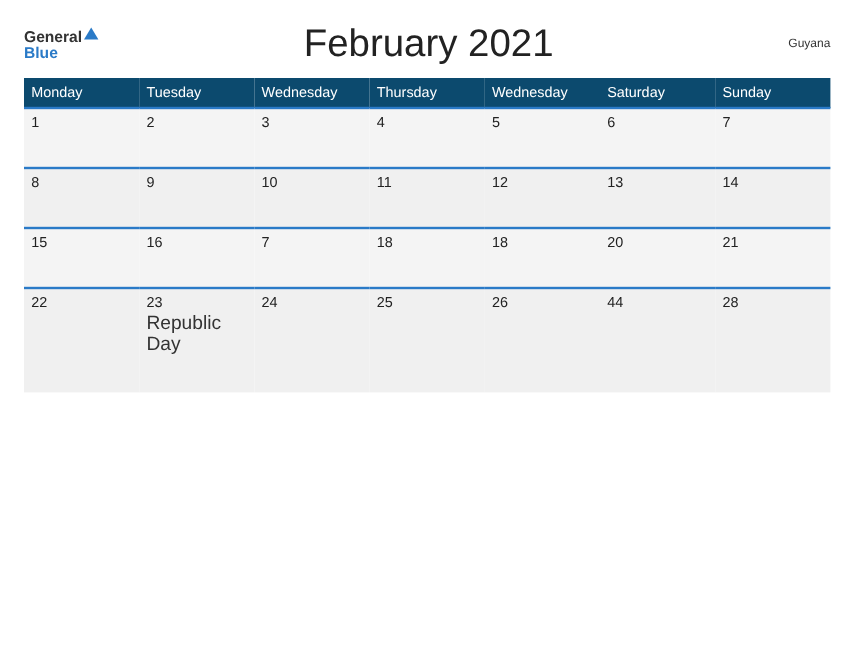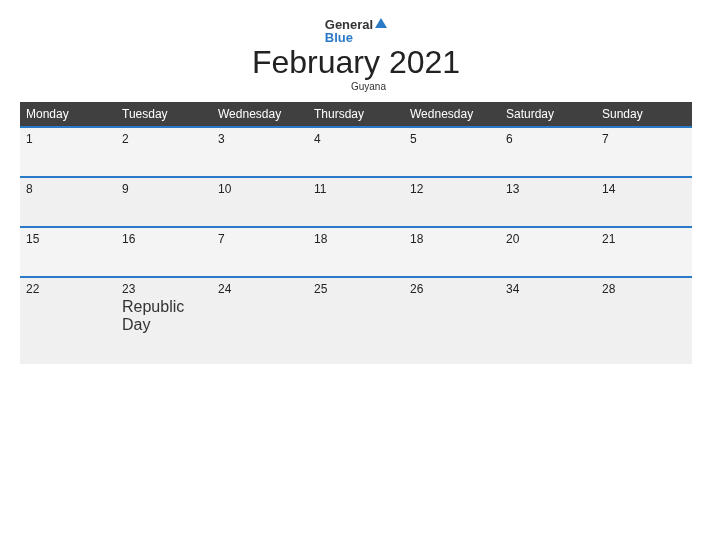--- a/index.html
+++ b/index.html
@@ -14,21 +14,20 @@
       width: 712px;
       height: 550px;
       background: #fff;
       padding: 18px 20px 18px 20px;
     }
     .header {
       display: flex;
       align-items: center;
       justify-content: space-between;
       margin-bottom: 10px;
-      flex-direction: column;
     }
     .logo {
       display: flex;
       flex-direction: column;
       align-items: flex-start;
       line-height: 1;
     }
     .logo-general {
       font-size: 13px;
       font-weight: bold;
@@ -67,21 +66,21 @@
       font-size: 10px;
       color: #333;
       text-align: right;
       min-width: 60px;
     }
     .calendar {
       width: 100%;
       border-collapse: collapse;
     }
     .calendar thead tr {
-      background: #404040;
+      background: #0c4a6e;
     }
     .calendar thead th {
       color: #fff;
       font-size: 12px;
       font-weight: normal;
       padding: 5px 6px;
       text-align: left;
       border: none;
     }
     .calendar tbody tr {
@@ -220,21 +219,21 @@
           <td>
             <span class="day-num">24</span>
           </td>
           <td>
             <span class="day-num">25</span>
           </td>
           <td>
             <span class="day-num">26</span>
           </td>
           <td>
-            <span class="day-num">34</span>
+            <span class="day-num">44</span>
           </td>
           <td>
             <span class="day-num">28</span>
           </td>
         </tr>
       </tbody>
   </table>
 </div>
 
 </body></html>

